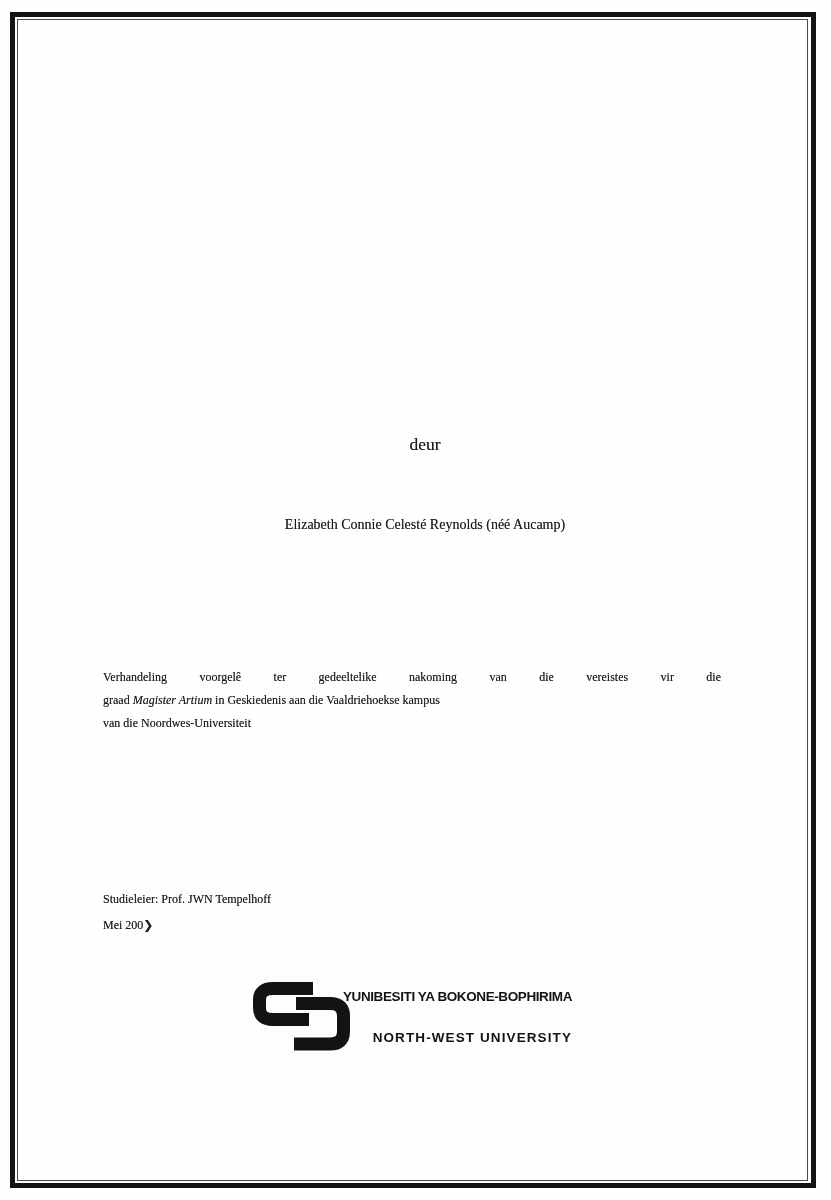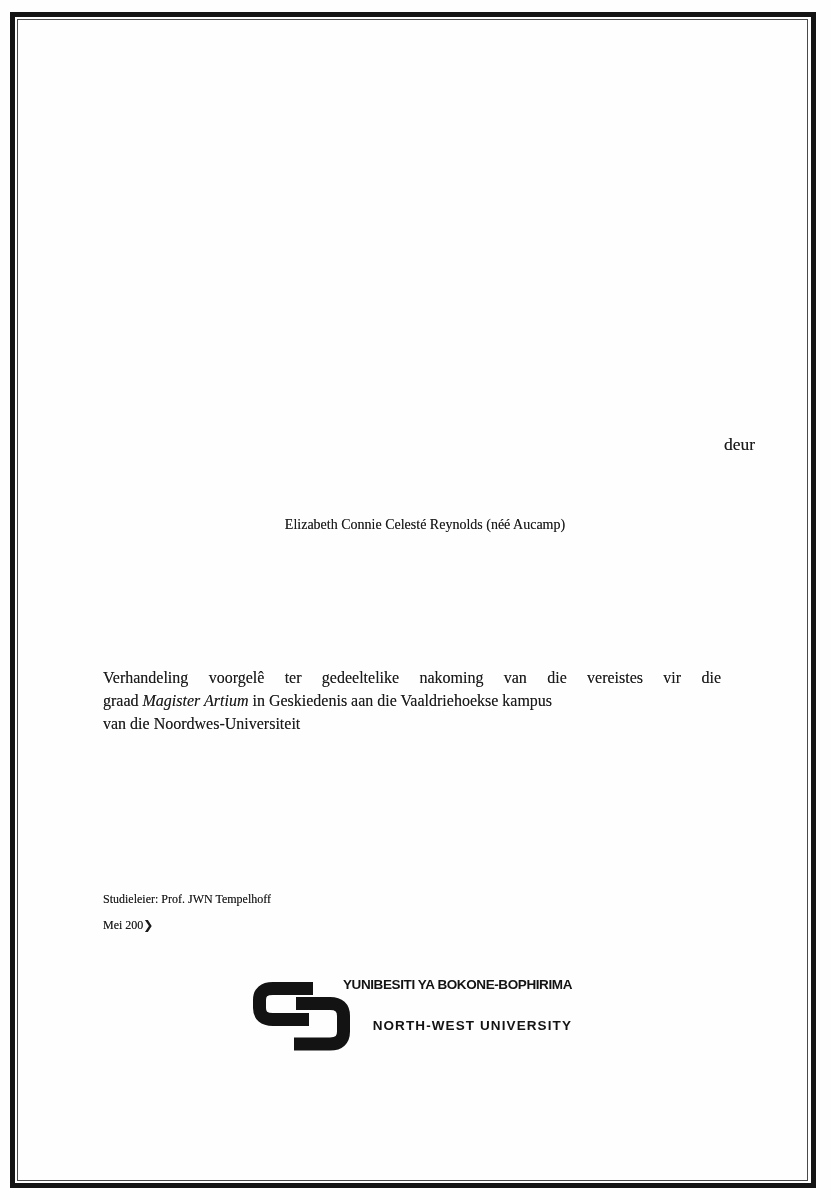--- a/index.html
+++ b/index.html
@@ -31,35 +31,35 @@
     width: 660px;
     text-align: center;
     font-size: 22px;
     line-height: 43px;
     letter-spacing: 0.2px;
   }
   .byline {
     position: absolute;
     left: 95px; top: 434px;
     width: 660px;
-    text-align: right;
+    text-align: center;
     font-size: 17.5px;
   }
   .author {
     position: absolute;
     left: 95px; top: 517px;
     width: 660px;
     text-align: center;
     font-size: 14px;
   }
   .submission {
     position: absolute;
     left: 103px; top: 666px;
     width: 618px;
-    font-size: 16px;
+    font-size: 12px;
     line-height: 23px;
   }
   .submission .justified {
     text-align: justify;
     text-align-last: justify;
   }
   .submission em { font-style: italic; }
   .supervisor-block {
     position: absolute;
     left: 103px; top: 886px;
@@ -71,21 +71,21 @@
     left: 253px; top: 977px;
     width: 330px; height: 78px;
     text-shadow: none;
   }
   .logo-mark {
     position: absolute;
     left: 0; top: 4px;
   }
   .logo-text {
     position: absolute;
-    left: 67px; top: 0;
+    left: 67px; top: 12px;
     width: 252px;
     text-align: right;
     font-family: "Liberation Sans", "DejaVu Sans", sans-serif;
     font-weight: bold;
     font-size: 13.5px;
     line-height: 16.5px;
     color: #131313;
     white-space: nowrap;
   }
   .lt1 { letter-spacing: -0.4px; }

